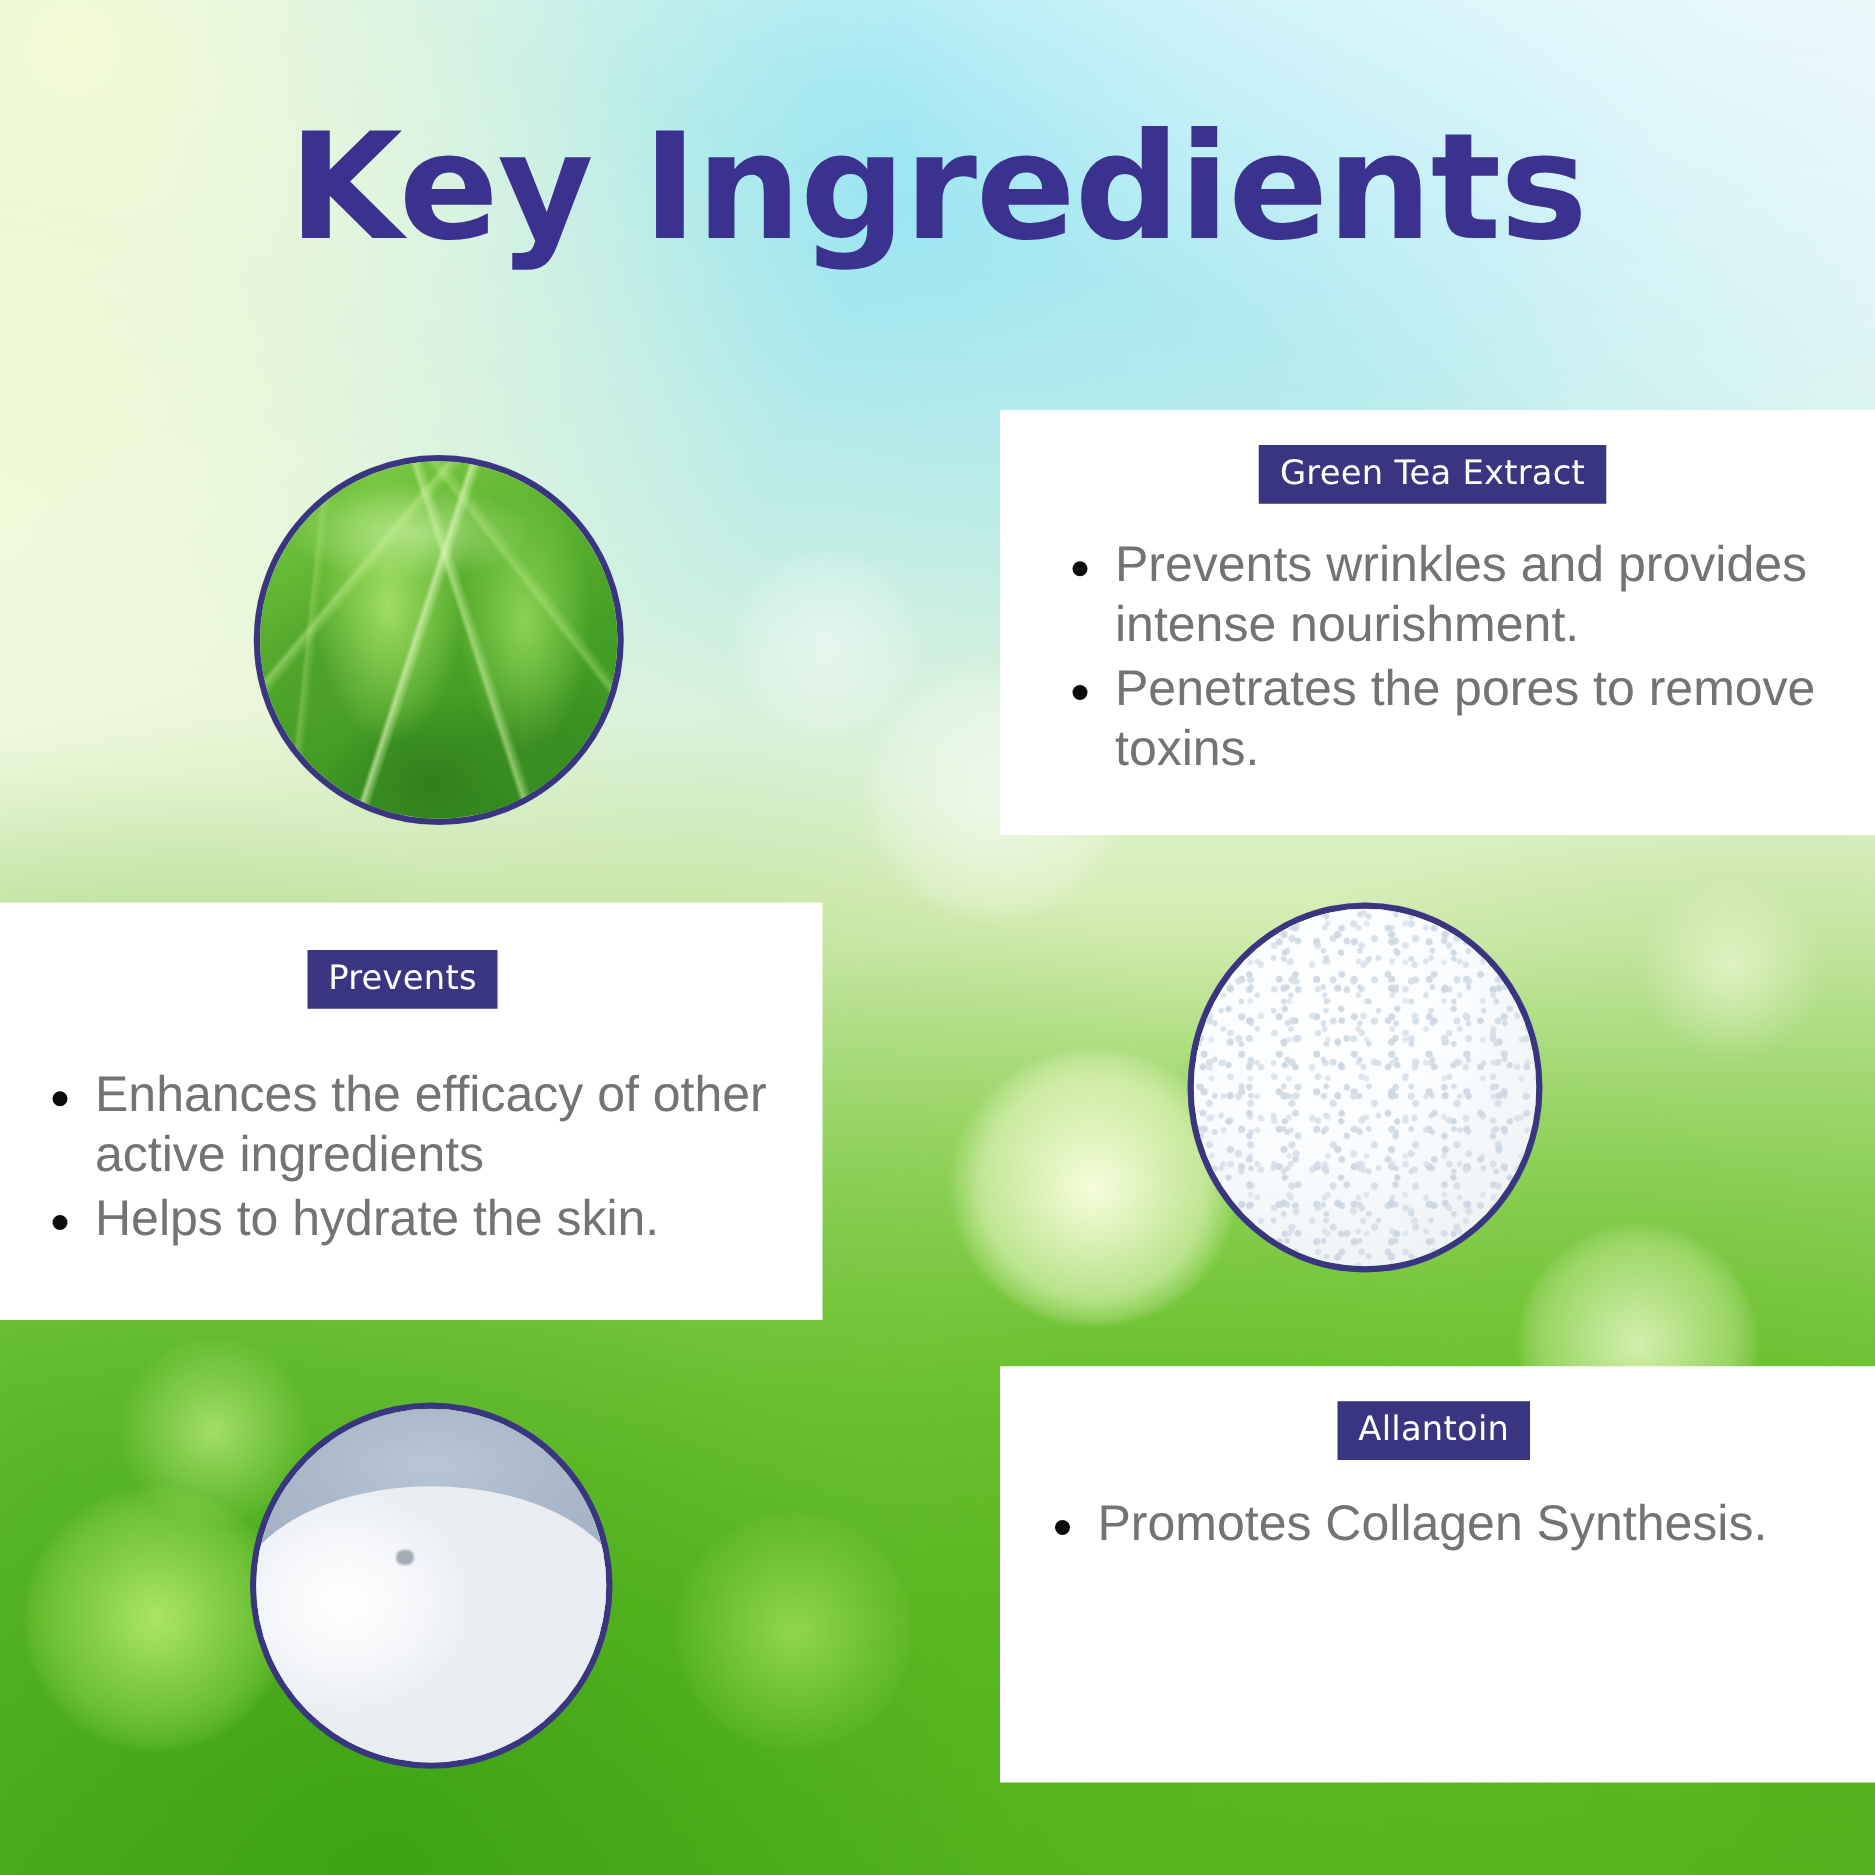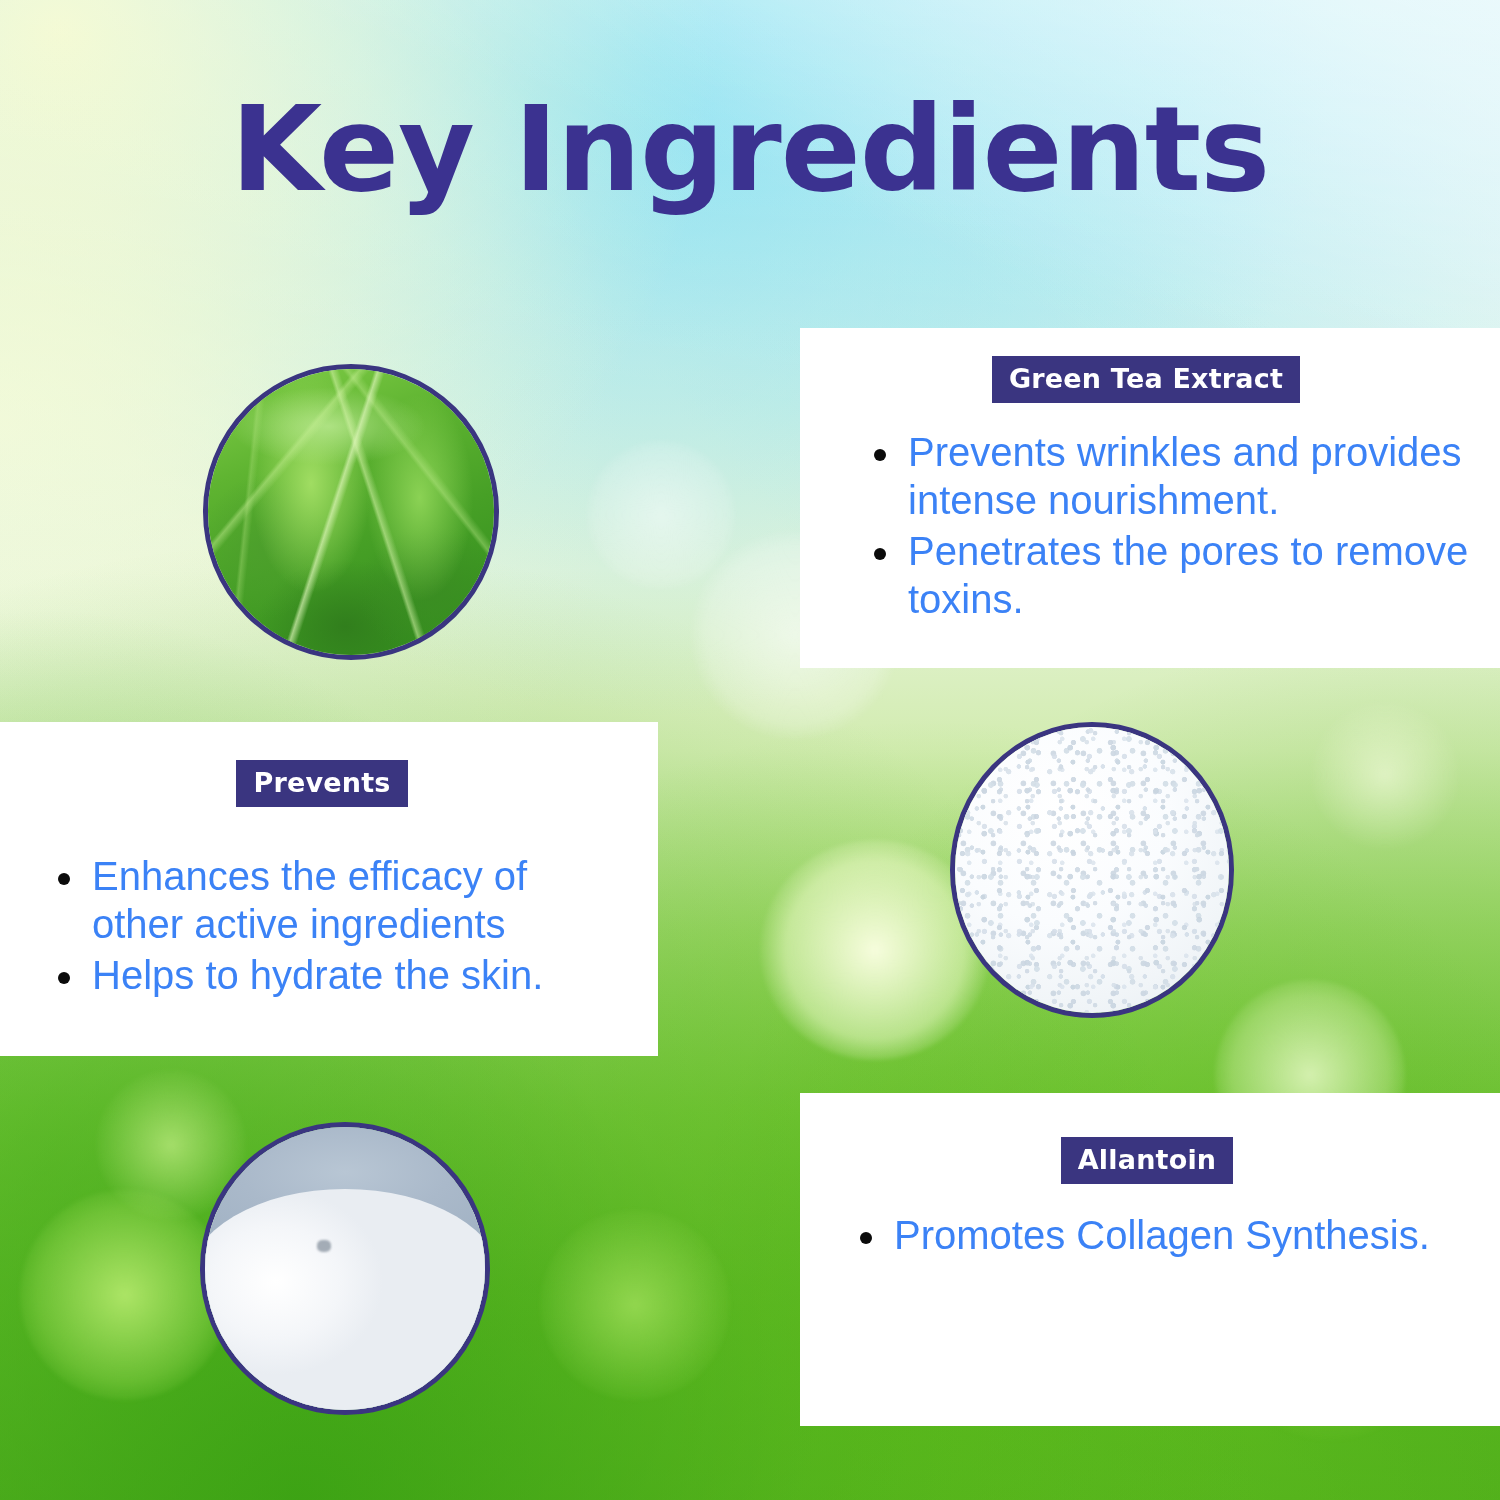--- a/index.html
+++ b/index.html
@@ -88,32 +88,32 @@
     background: #ffffff;
     box-sizing: border-box;
   }
   .badge-row {
     text-align: center;
   }
   .badge {
     display: inline-block;
     background: #3a3580;
     color: #ffffff;
-    font-weight: 700;
+    font-weight: 400;
     font-size: 27px;
     letter-spacing: 0.2px;
     padding: 9px 17px 11px 17px;
     line-height: 1;
     font-family: "DejaVu Sans", sans-serif;
   }
   ul.bullets {
-    margin: 16px;
+    margin: 0;
     padding: 0 0 0 56px;
     list-style: none;
-    color: #3b82f6;
+    color: #737373;
     font-size: 40px;
     line-height: 1.19;
     font-family: "Liberation Sans", sans-serif;
   }
   ul.bullets li {
     position: relative;
     padding-left: 36px;
     margin-bottom: 4px;
   }
   ul.bullets li::before {
@@ -145,21 +145,21 @@
   }
   #card-glucose .badge-row { margin-top: 38px; padding-right: 6px; }
   #card-glucose ul.bullets { margin-top: 46px; padding-left: 48px; padding-right: 20px; }
 
   #card-allantoin {
     left: 800px;
     top: 1093px;
     width: 700px;
     height: 333px;
   }
-  #card-allantoin .badge-row { margin-top: 44px; padding-right: 6px; }
+  #card-allantoin .badge-row { margin-top: 28px; padding-right: 6px; }
   #card-allantoin ul.bullets { margin-top: 28px; padding-left: 42px; padding-right: 20px; }
 
   
   .photo {
     position: absolute;
     border-radius: 50%;
     border: 5px solid #3a3580;
     box-sizing: border-box;
     overflow: hidden;
   }

